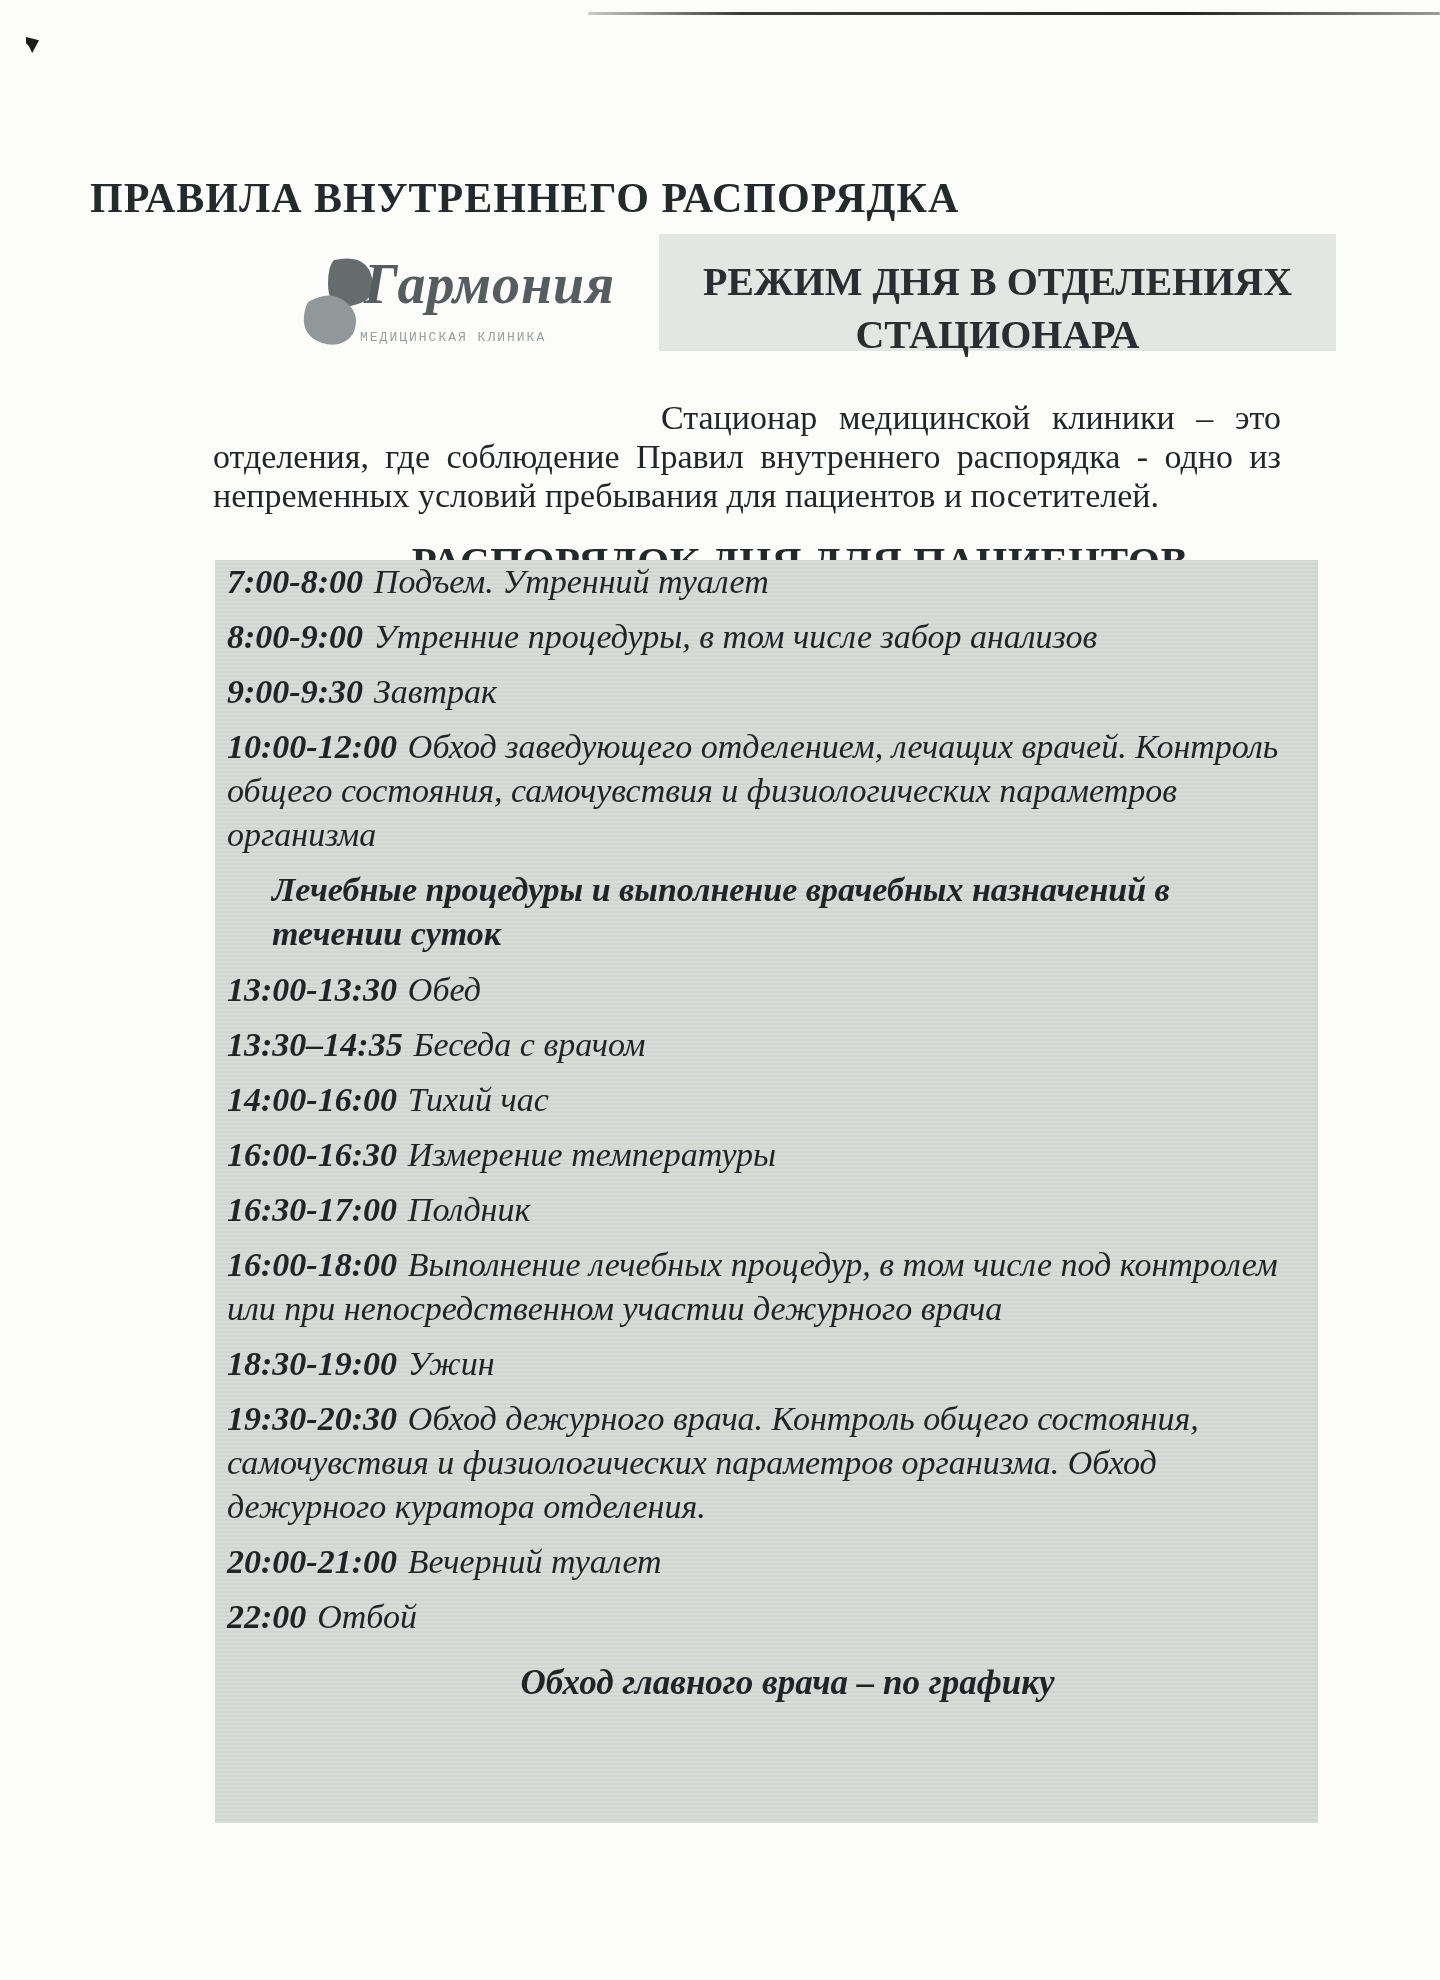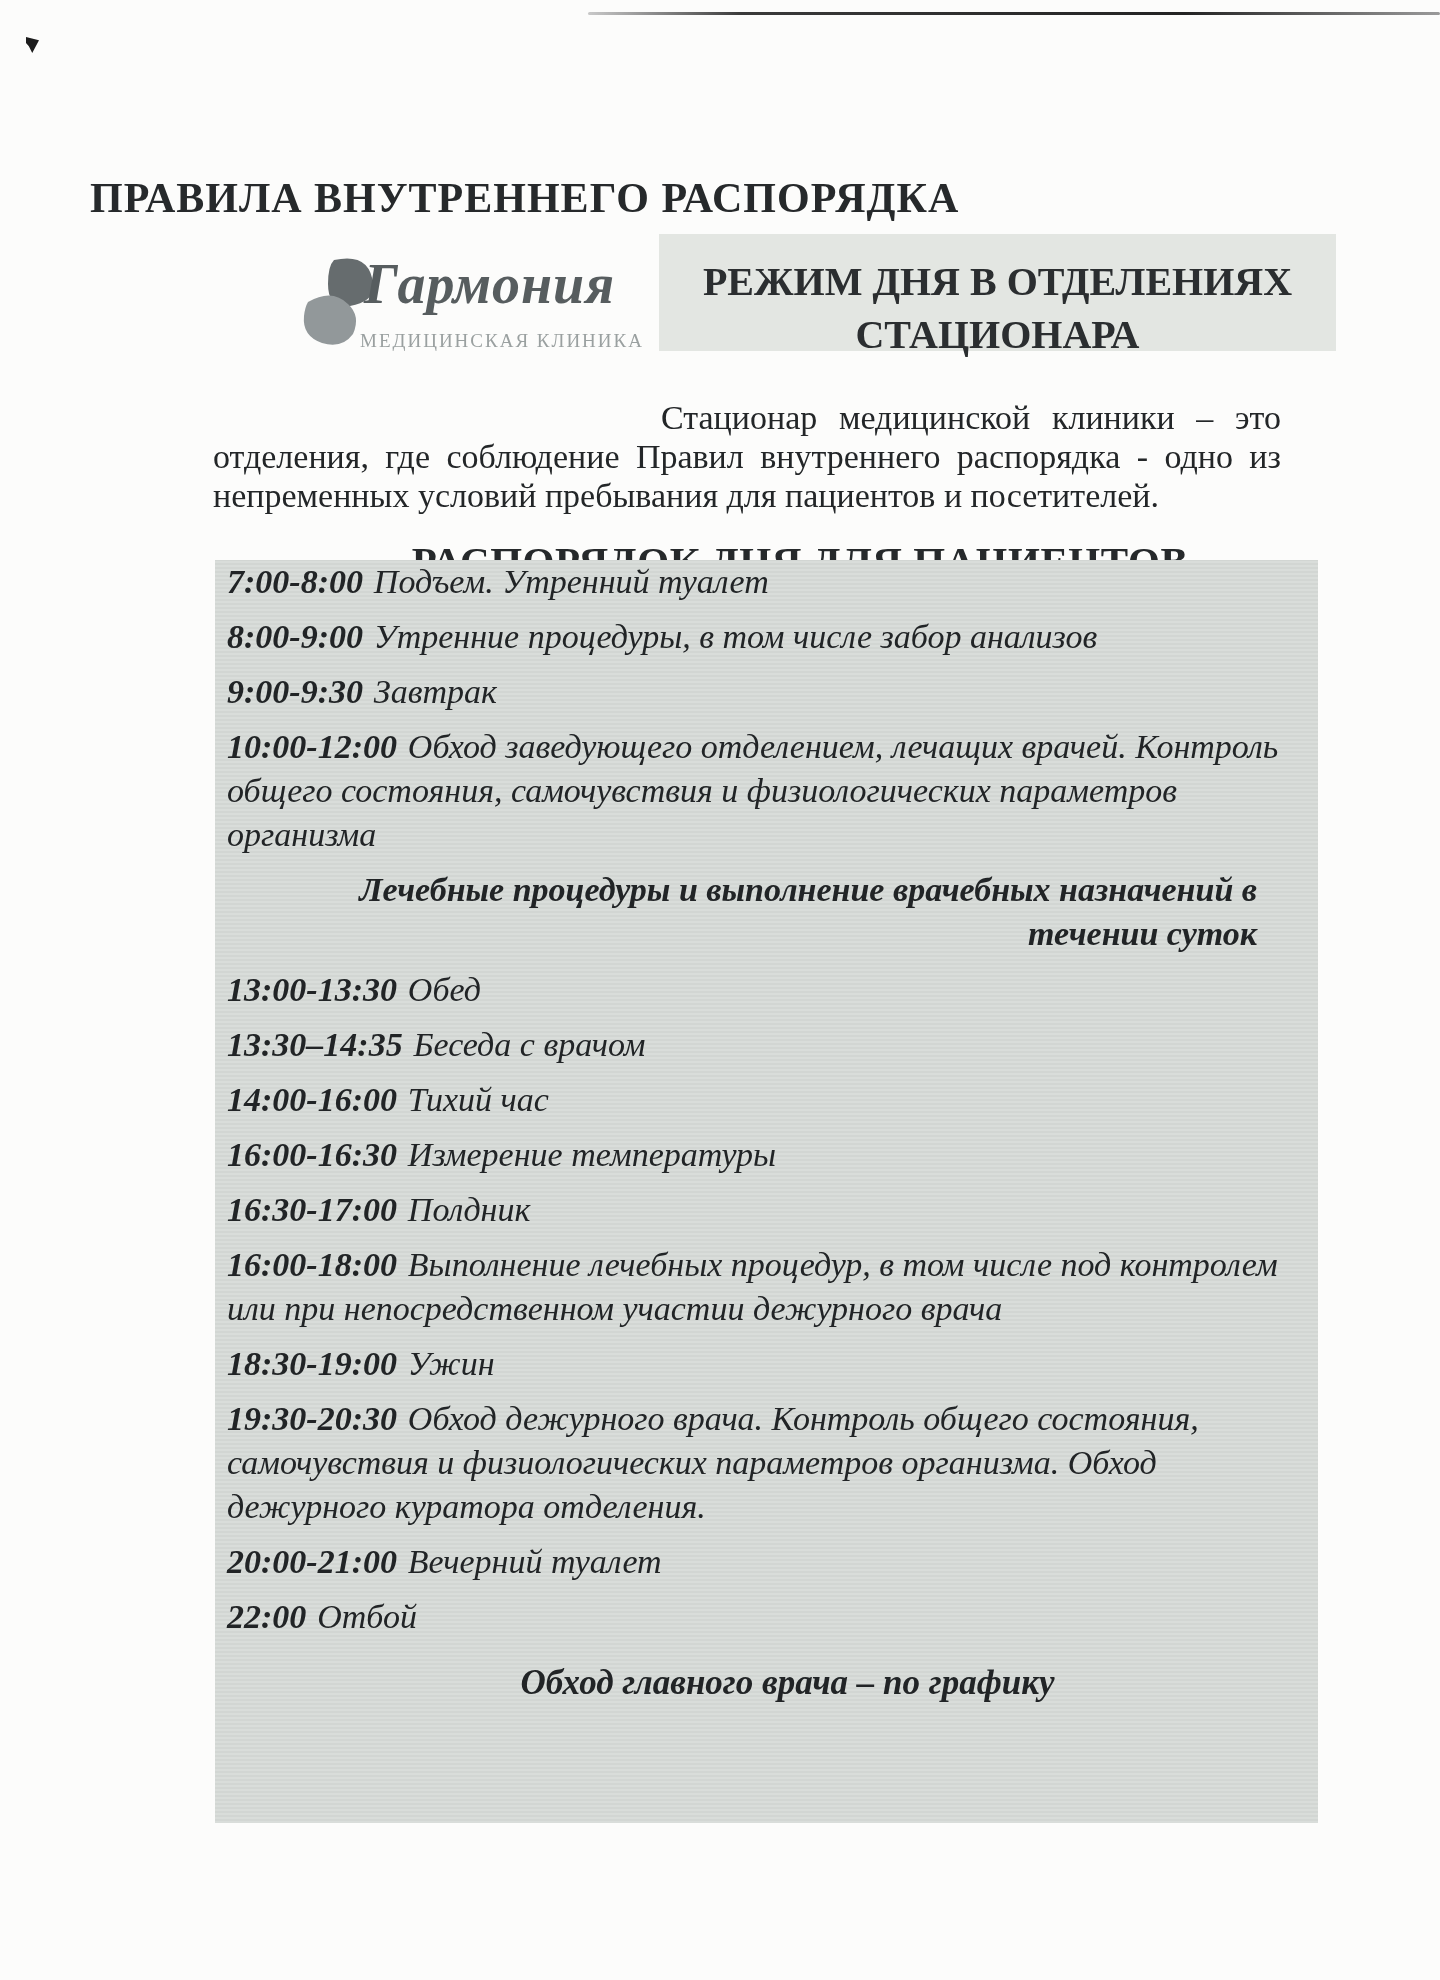--- a/index.html
+++ b/index.html
@@ -31,22 +31,22 @@
   }
   
   .logo-icon{position:absolute;left:298px;top:250px;}
   .logo-name{
     position:absolute;left:364px;top:252px;
     font-size:56px;font-weight:bold;font-style:italic;color:#575d5f;
     letter-spacing:1px;
   }
   .logo-tagline{
     position:absolute;left:360px;top:330px;
-    font-family:Liberation Serif, serif;
-    font-size:19px;letter-spacing:2px;color:#9aa0a0;
+    font-family:Liberation Mono, monospace;
+    font-size:13px;letter-spacing:2px;color:#9aa0a0;
   }
   
   .hbox{
     position:absolute;left:659px;top:234px;width:677px;height:117px;
     box-sizing:border-box;padding-top:21px;
     background:#e3e6e2;
     text-align:center;font-weight:bold;font-size:40px;line-height:53px;
     color:#2b2e30;
   }
   
@@ -65,21 +65,21 @@
   .sbox{
     position:absolute;left:215px;top:560px;width:1103px;height:1263px;
     box-sizing:border-box;padding:0 16px 0 12px;
     background:#d7dbd8;
     background-image:repeating-linear-gradient(0deg,rgba(255,255,255,.06) 0 2px,rgba(0,0,0,.025) 2px 4px);
     font-style:italic;
   }
   .entry{font-size:34px;line-height:44px;margin:0 0 11px 0;color:#212426;}
   .entry .t{font-weight:bold;margin-right:0.32em;}
   .entry.sub{
-    font-weight:bold;text-align:right;
+    font-weight:bold;text-align:left;
     max-width:985px;margin:11px auto 12px auto;
   }
   .sched-footer{
     font-weight:bold;text-align:center;font-size:35px;
     margin:24px 0 0 46px;color:#212426;
   }
 </style>
 </head>
 <body>
 

